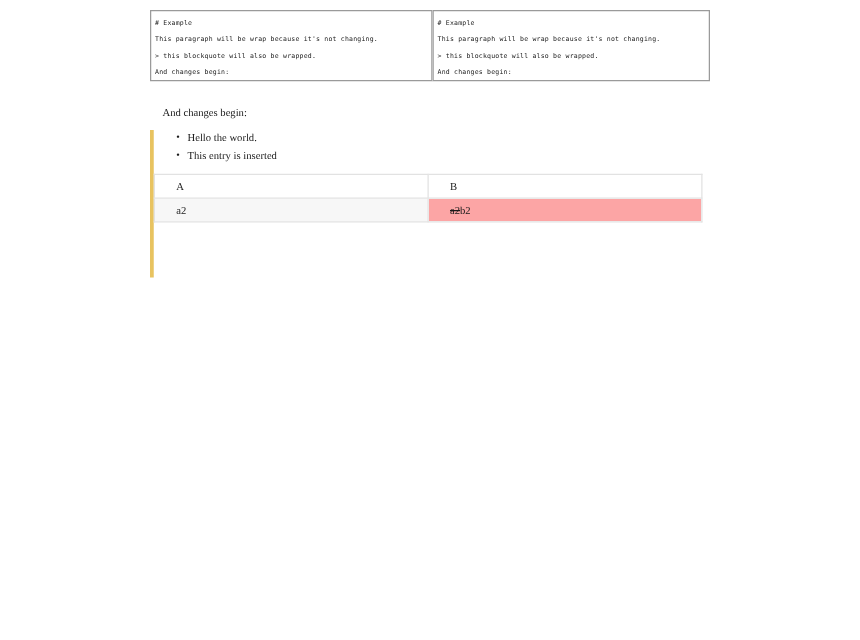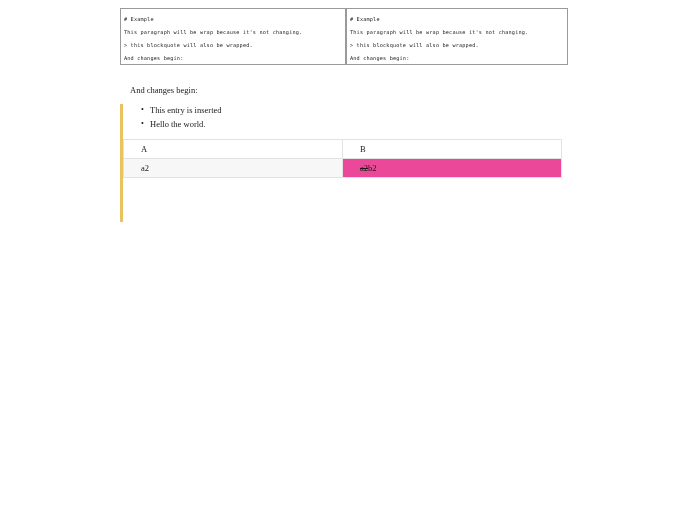--- a/index.html
+++ b/index.html
@@ -111,21 +111,21 @@
     vertical-align: middle;
     color: #1a1a1a;
     overflow: hidden;
     white-space: nowrap;
   }
   table.md-table th { background: #ffffff; }
   table.md-table tbody tr td { background: #f7f7f7; }
   table.md-table td.col-a { width: 190px; }
   table.md-table td.highlight,
   table.md-table th.col-b { }
-  table.md-table td.highlight { background: #ec4899; }
+  table.md-table td.highlight { background: #fca5a5; }
 
   .del {
     text-decoration: line-through;
   }
 </style>
 </head>
 <body>
 
 <div class="diff-panes">
 
@@ -145,22 +145,22 @@
 
 </div>
 
 <div class="change-bar"></div>
 
 <div class="rendered">
 
   <p class="lead-para">And changes begin:</p>
 
   <ul class="change-list">
+    <li>Hello the world.</li>
     <li>This entry is inserted</li>
-    <li>Hello the world.</li>
   </ul>
 
   <table class="md-table">
     <thead>
       <tr>
         <th class="col-a">A</th>
         <th class="col-b">B</th>
       </tr>
     </thead>
     <tbody>

